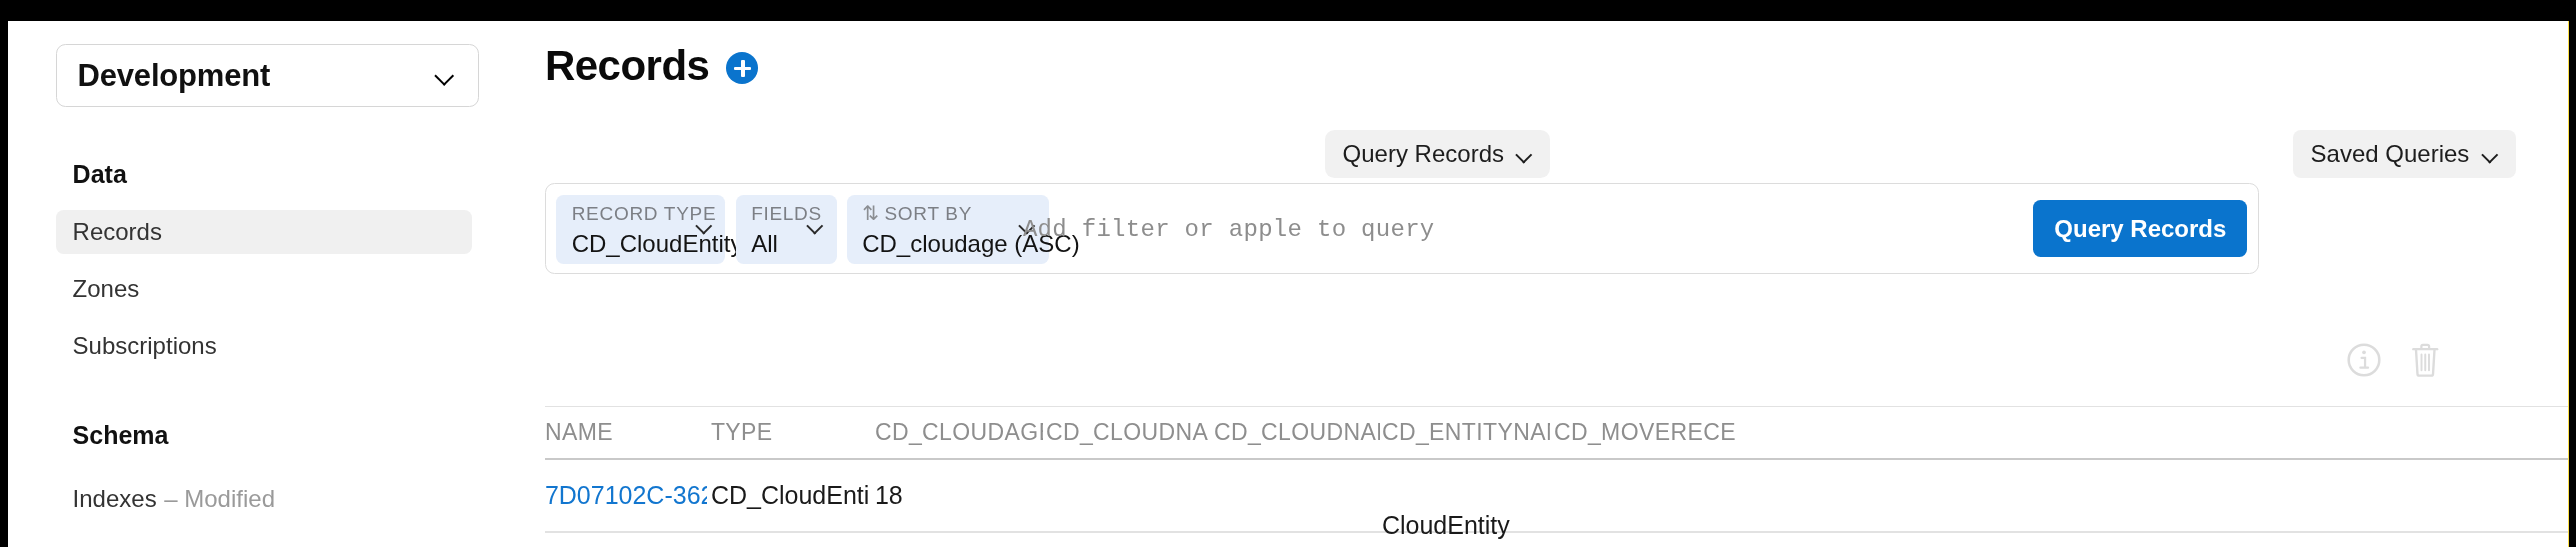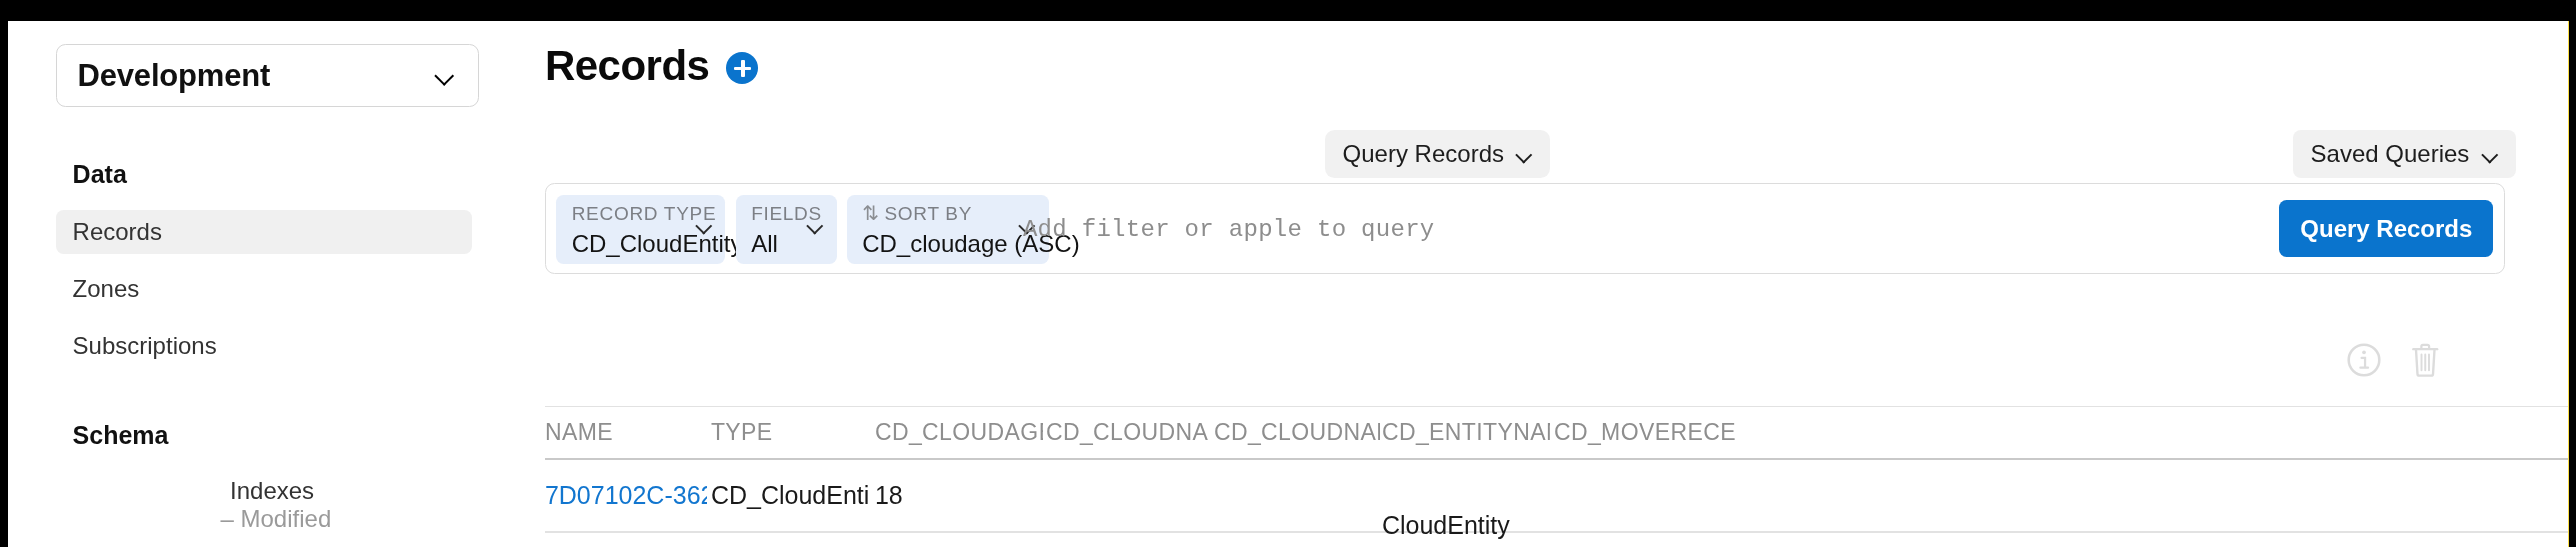--- a/index.html
+++ b/index.html
@@ -136,21 +136,21 @@
   }
   .pill .chev.small { color: #1d1d1d; margin-left: 1.9px; }
 
   .db-icon { width: 19px; height: 23px; flex: 0 0 auto; }
   .zone-icon { width: 22px; height: 22px; flex: 0 0 auto; }
 
   
   #query-bar {
     position: absolute;
     left: 15.3px; top: 162px;
-    width: 1960px; height: 91px;
+    width: 1714px; height: 91px;
     border: 1.4px solid #dcdcdc;
     border-radius: 9.5px;
     background: #ffffff;
   }
   .qfield {
     position: absolute;
     top: 10.5px;
     height: 69px;
     background: #e6eefa;
     border-radius: 7.6px;
@@ -273,21 +273,21 @@
     </div>
     <div class="nav-item" style="top:246px;">
       <span>Zones</span>
     </div>
     <div class="nav-item" style="top:303px;">
       <span>Subscriptions</span>
     </div>
 
     <div class="nav-section-title" style="top:400px;">Schema</div>
 
-    <div class="nav-item" style="top:456px;flex-direction:column;">
+    <div class="nav-item" style="top:456px;">
       <span>Indexes</span>
       <span class="muted" style="margin-left:7.6px;">– Modified</span>
     </div>
     <div class="nav-item" style="top:513px;">
       <span>Record Types</span>
       <span class="muted" style="margin-left:7.6px;">– Modified</span>
     </div>
   </div>
 
   <div id="main">

